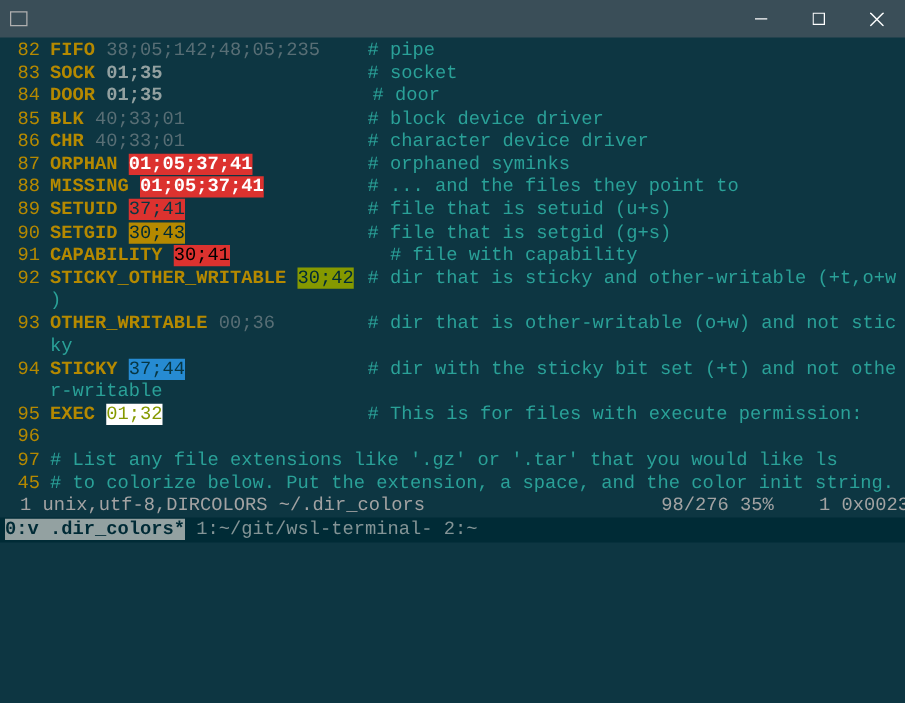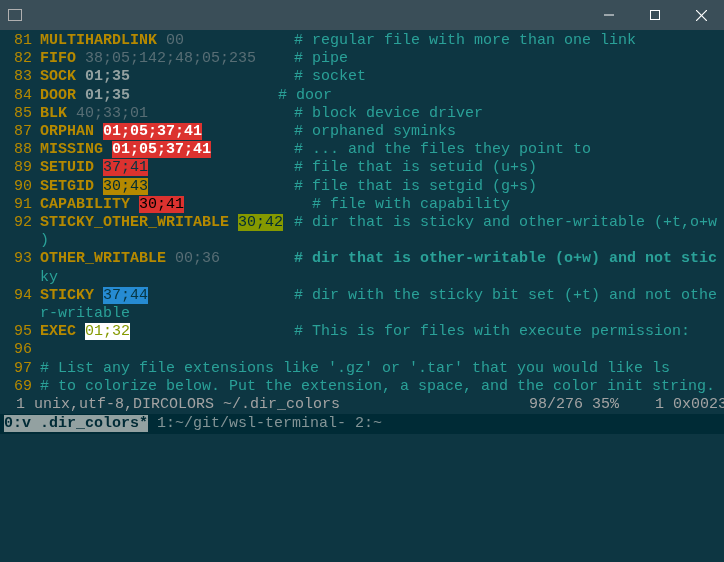--- a/index.html
+++ b/index.html
@@ -87,36 +87,36 @@
     <div class="tb-btn">
       <svg width="11" height="11">
           <line x1="0" y1="0" x2="11" y2="11" stroke-width="1.2"></line>
           <line x1="11" y1="0" x2="0" y2="11" stroke-width="1.2"></line>
         </svg>
     </div>
   </div>
 </div>
 
 <div class="content" id="content">
-    <div class="line"><span class="lineno">81</span><span style="position: relative; flex: 1 1 0%;"><span class="key-yellow">MULTIHARDLINK</span> <span class="val-dim">00</span><span class="comment" style="position: absolute; left: 254px;"># regular file with more than one link</span></span></div>
     <div class="line"><span class="lineno">82</span><span style="position: relative; flex: 1 1 0%;"><span class="key-yellow">FIFO</span> <span class="val-dim">38;05;142;48;05;235</span><span class="comment" style="position: absolute; left: 254px;"># pipe</span></span></div>
     <div class="line"><span class="lineno">83</span><span style="position: relative; flex: 1 1 0%;"><span class="key-yellow">SOCK</span> <span class="val-bold">01;35</span><span class="comment" style="position: absolute; left: 254px;"># socket</span></span></div>
-    <div class="line"><span class="lineno">84</span><span style="position: relative; flex: 1 1 0%;"><span class="key-yellow">DOOR</span> <span class="val-bold">01;35</span><span class="comment" style="position: absolute; left: 238px;"># door</span></span></div>
+    <div class="line"><span class="lineno">84</span><span style="position: relative; flex: 1 1 0%;"><span class="key-yellow">DOOR</span> <span class="val-bold">01;35</span><span class="comment" style="position: absolute; left: 258px;"># door</span></span></div>
     <div class="line"><span class="lineno">85</span><span style="position: relative; flex: 1 1 0%;"><span class="key-yellow">BLK</span> <span class="val-dim">40;33;01</span><span class="comment" style="position: absolute; left: 254px;"># block device driver</span></span></div>
+    <div class="line"><span class="lineno">86</span><span style="position: relative; flex: 1 1 0%;"><span class="key-yellow">CHR</span> <span class="val-dim">40;33;01</span><span class="comment" style="position: absolute; left: 254px;"># character device driver</span></span></div>
     <div class="line"><span class="lineno">87</span><span style="position: relative; flex: 1 1 0%;"><span class="key-yellow">ORPHAN</span> <span class="hl-red-blink">01;05;37;41</span><span class="comment" style="position: absolute; left: 254px;"># orphaned syminks</span></span></div>
     <div class="line"><span class="lineno">88</span><span style="position: relative; flex: 1 1 0%;"><span class="key-yellow">MISSING</span> <span class="hl-red-blink">01;05;37;41</span><span class="comment" style="position: absolute; left: 254px;"># ... and the files they point to</span></span></div>
     <div class="line"><span class="lineno">89</span><span style="position: relative; flex: 1 1 0%;"><span class="key-yellow">SETUID</span> <span class="hl-red-dark">37;41</span><span class="comment" style="position: absolute; left: 254px;"># file that is setuid (u+s)</span></span></div>
     <div class="line"><span class="lineno">90</span><span style="position: relative; flex: 1 1 0%;"><span class="key-yellow">SETGID</span> <span class="hl-yellow-bk">30;43</span><span class="comment" style="position: absolute; left: 254px;"># file that is setgid (g+s)</span></span></div>
     <div class="line"><span class="lineno">91</span><span style="position: relative; flex: 1 1 0%;"><span class="key-yellow">CAPABILITY</span> <span class="hl-red-bk">30;41</span><span class="comment" style="position: absolute; left: 272px;"># file with capability</span></span></div>
     <div class="line"><span class="lineno">92</span><span style="position: relative; flex: 1 1 0%;"><span class="key-yellow">STICKY_OTHER_WRITABLE</span> <span class="hl-olive-bk">30;42</span><span class="comment" style="position: absolute; left: 254px;"># dir that is sticky and other-writable (+t,o+w</span></span></div>
     <div class="wrap-continue">)</div>
-    <div class="line"><span class="lineno">93</span><span style="position: relative; flex: 1 1 0%;"><span class="key-yellow">OTHER_WRITABLE</span> <span class="val-dim">00;36</span><span class="comment" style="position: absolute; left: 254px; font-weight: bold;"># dir that is other-writable (o+w) and not stic</span></span></div>
+    <div class="line"><span class="lineno">93</span><span style="position: relative; flex: 1 1 0%;"><span class="key-yellow">OTHER_WRITABLE</span> <span class="val-dim">00;36</span><span class="comment" style="position: absolute; left: 254px;"># dir that is other-writable (o+w) and not stic</span></span></div>
     <div class="wrap-continue">ky</div>
     <div class="line"><span class="lineno">94</span><span style="position: relative; flex: 1 1 0%;"><span class="key-yellow">STICKY</span> <span class="hl-blue-dk">37;44</span><span class="comment" style="position: absolute; left: 254px;"># dir with the sticky bit set (+t) and not othe</span></span></div>
     <div class="wrap-continue">r-writable</div>
     <div class="line"><span class="lineno">95</span><span style="position: relative; flex: 1 1 0%;"><span class="key-yellow">EXEC</span> <span class="hl-exec">01;32</span><span class="comment" style="position: absolute; left: 254px;"># This is for files with execute permission:</span></span></div>
     <div class="line"><span class="lineno">96</span><span style="position: relative; flex: 1 1 0%;"></span></div>
     <div class="line"><span class="lineno">97</span><span style="position: relative; flex: 1 1 0%;"><span class="comment"># List any file extensions like '.gz' or '.tar' that you would like ls</span></span></div>
-    <div class="line"><span class="lineno">69</span><span style="position: relative; flex: 1 1 0%;"><span class="comment"># to colorize below. Put the extension, a space, and the color init string.</span></span></div>
+    <div class="line"><span class="lineno">45</span><span style="position: relative; flex: 1 1 0%;"><span class="comment"># to colorize below. Put the extension, a space, and the color init string.</span></span></div>
   </div>
 
 <div class="status1" id="status">1 unix,utf-8,DIRCOLORS ~/.dir_colors                     98/276 35%    1 0x0023</div>
 <div class="tmux"><span class="active">0:v .dir_colors*</span><span> 1:~/git/wsl-terminal- 2:~</span></div>
 
 </body></html>

